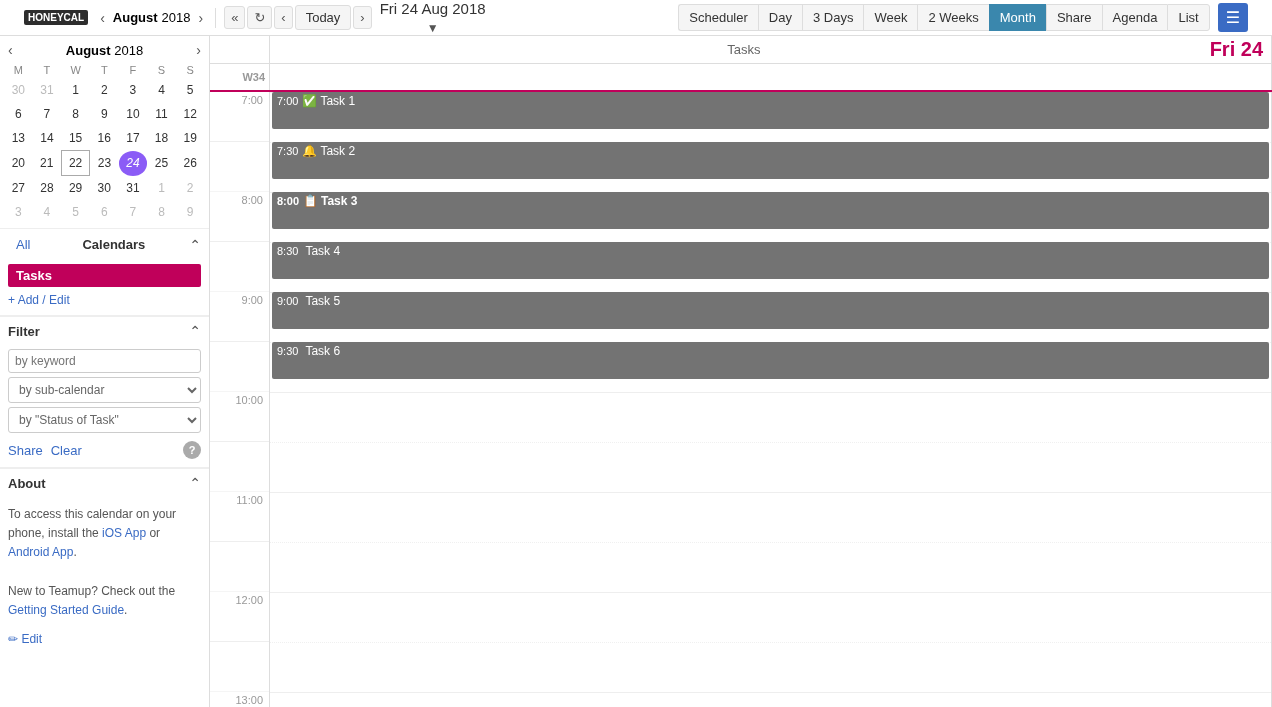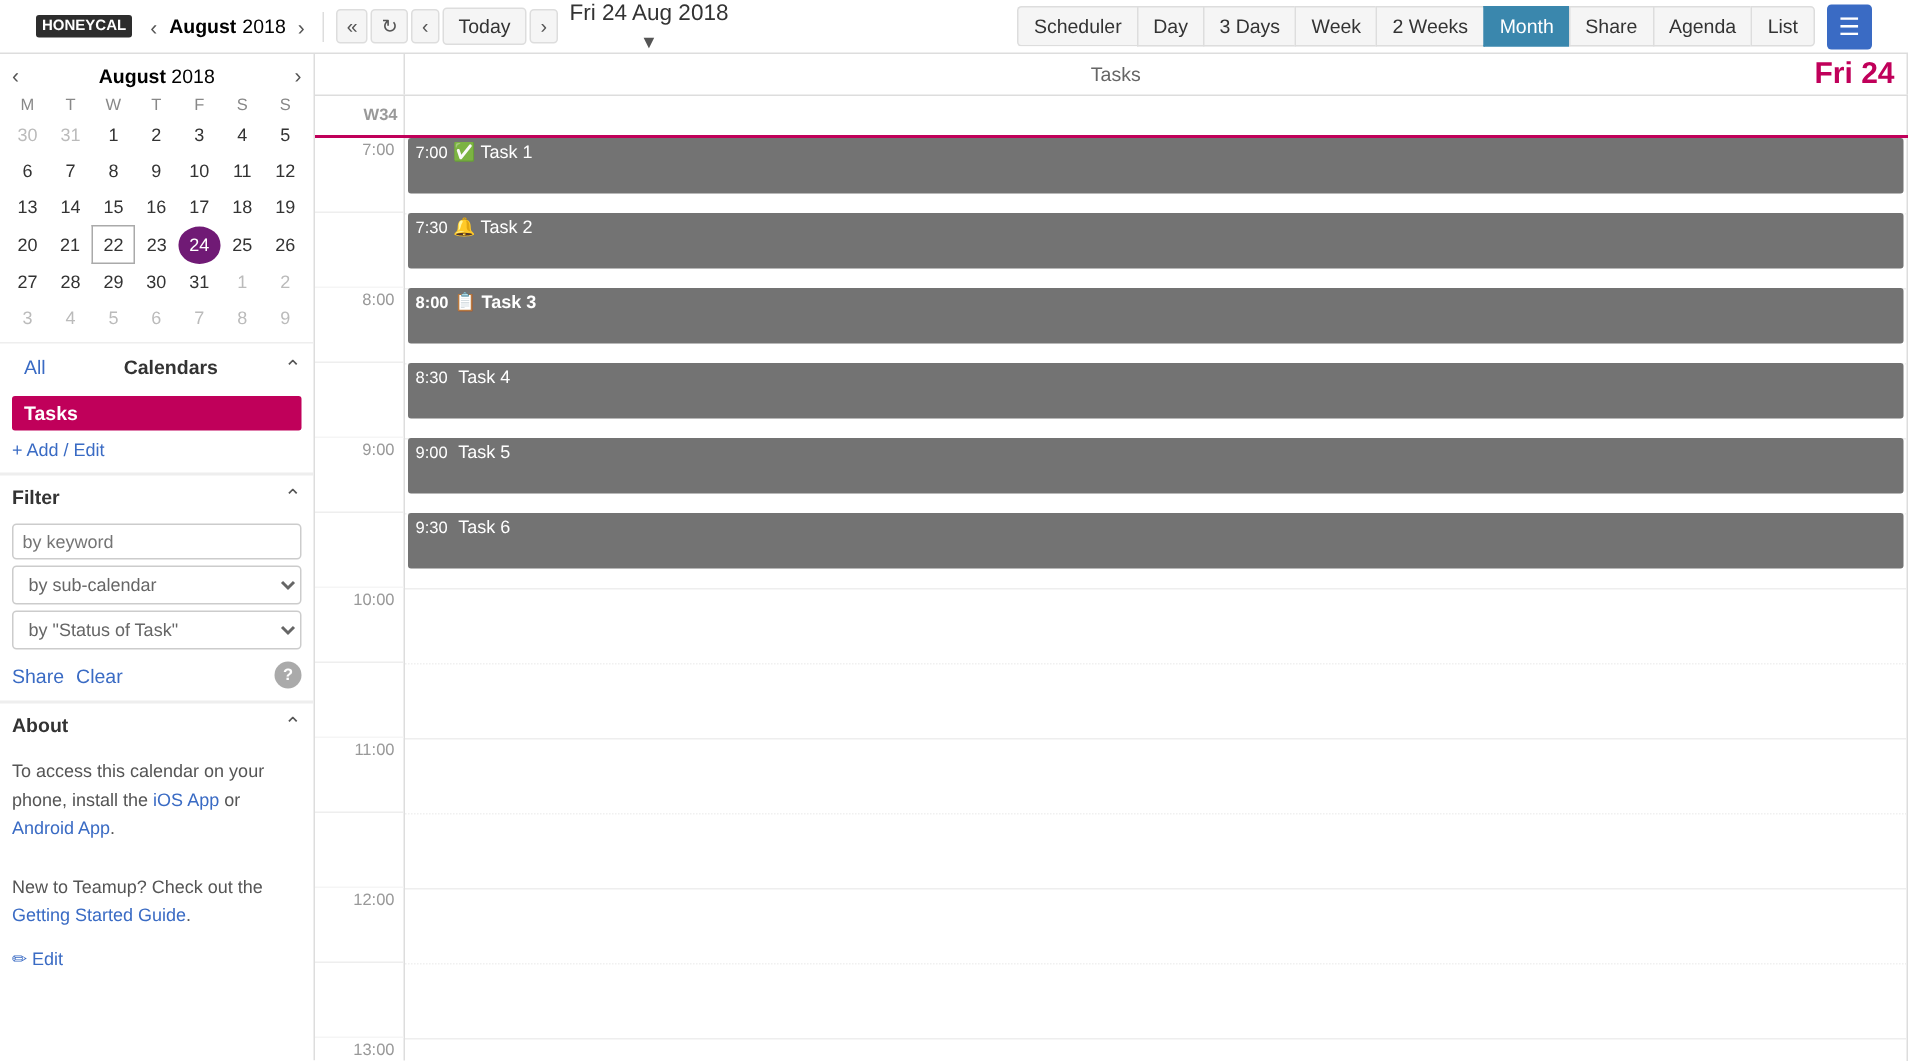--- a/index.html
+++ b/index.html
@@ -145,21 +145,21 @@
       font-size: 12px;
       cursor: pointer;
       color: #333;
       border-radius: 50%;
       line-height: 20px;
       width: 26px;
       height: 24px;
     }
     .mini-cal td.other-month { color: #bbb; }
     .mini-cal td.today { border: 1px solid #aaa; border-radius: 50%; }
-    .mini-cal td.selected { background: #701a75; color: #fff; border-radius: 50%; }
+    .mini-cal td.selected { background: #8b5cf6; color: #fff; border-radius: 50%; font-style: italic; }
 
     
     .section-header {
       display: flex;
       align-items: center;
       justify-content: space-between;
       padding: 6px 8px;
       cursor: pointer;
       border-top: 1px solid #eee;
     }

